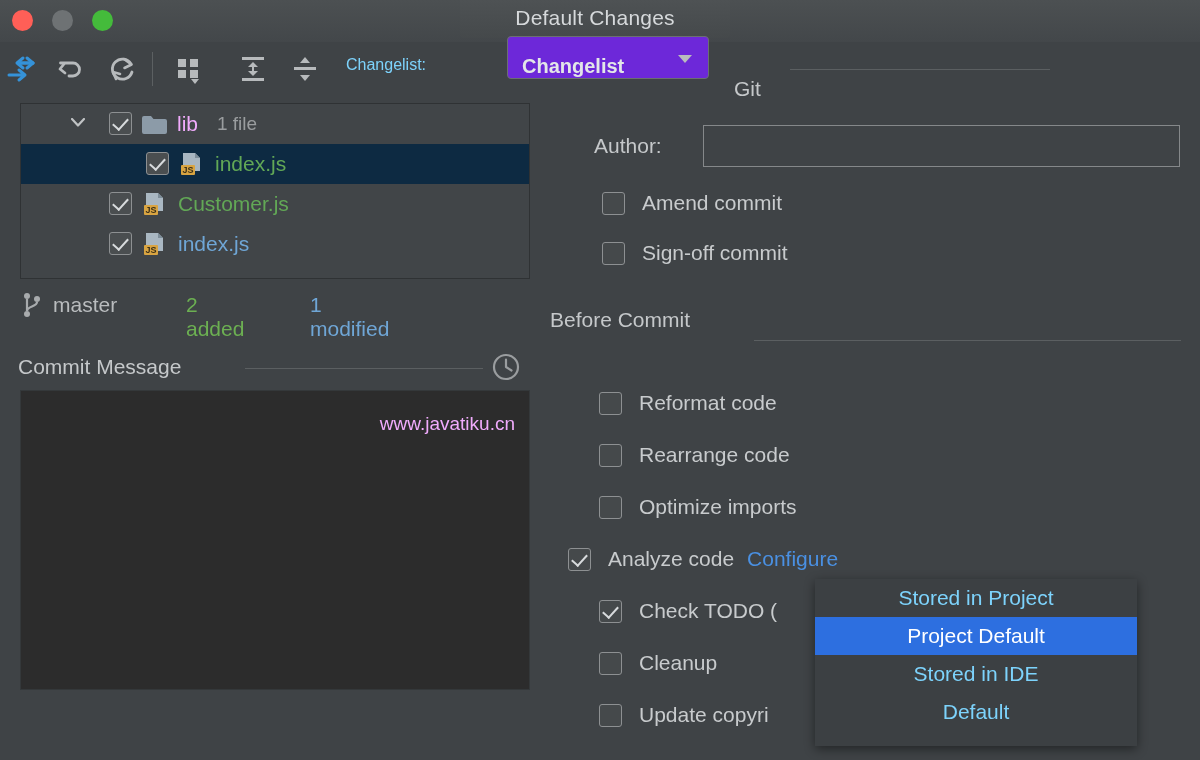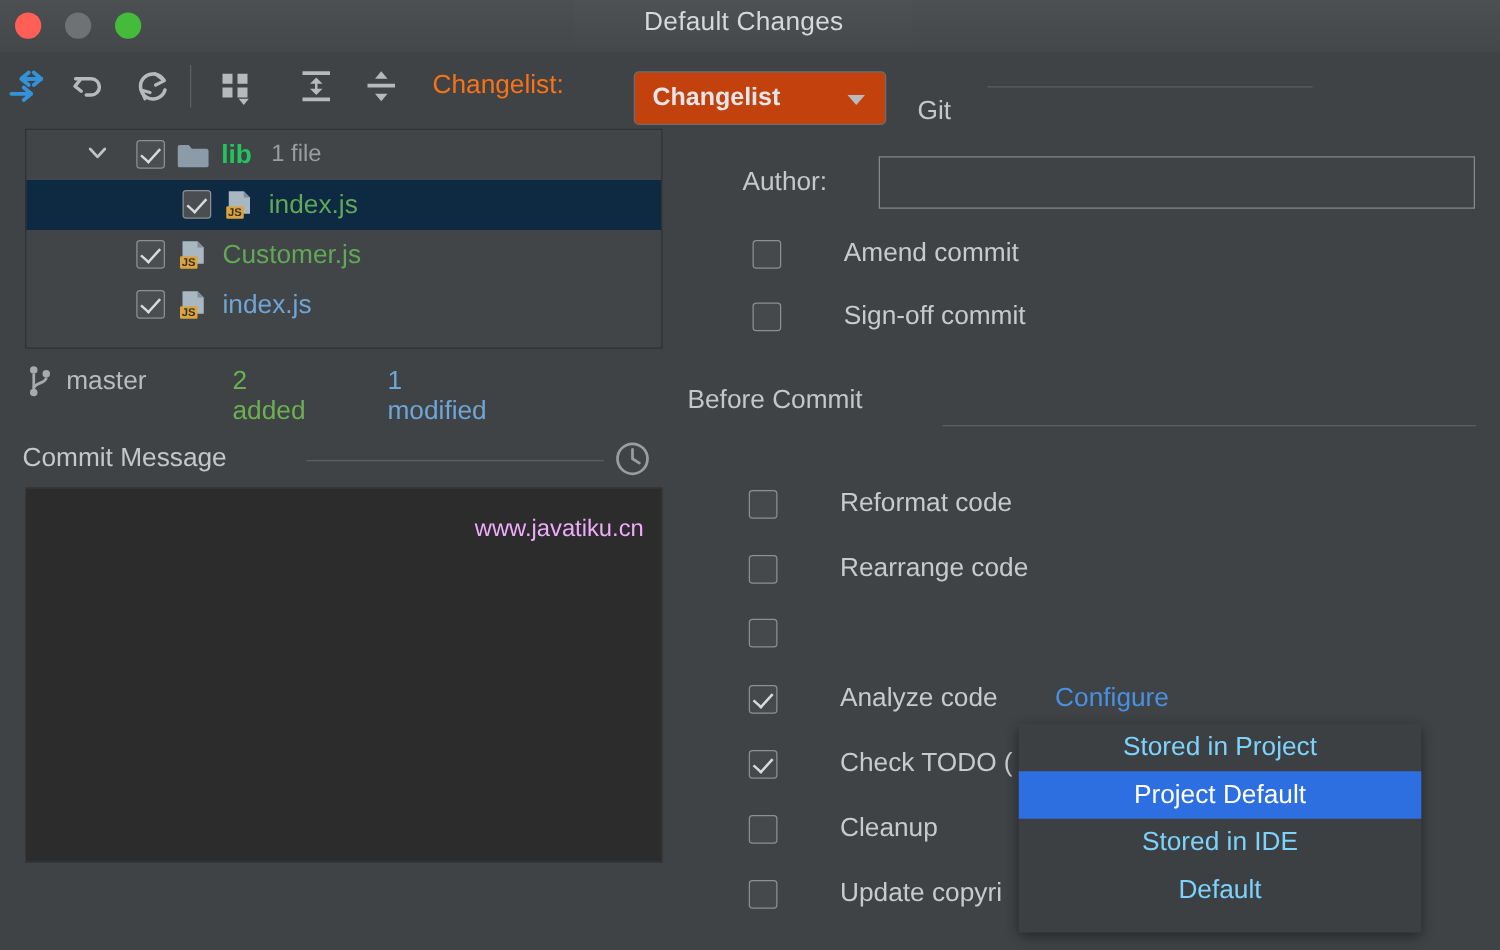--- a/index.html
+++ b/index.html
@@ -73,31 +73,31 @@
   #tb-divider {
     position: absolute;
     left: 152px; top: 52px;
     width: 1px; height: 34px;
     background: #5c6062;
   }
 
   #changelist-label {
     position: absolute;
     left: 346px; top: 56px;
-    font-size: 21px;
-    color: #f97316;
+    font-size: 16px;
+    color: #7dd3fc;
   }
   #changelist-combo {
     position: absolute;
-    left: 507px; top: 57px;
+    left: 507px; top: 36px;
     width: 202px; height: 43px;
     border: 1px solid #6b6f71;
     border-radius: 4px;
-    background: #c2410c;
-    display: flex; align-items: center;
+    background: #6d28d9;
+    display: flex; align-items: flex-end;
   }
   #changelist-value {
     margin-left: 14px;
     font-size: 20px;
     font-weight: bold;
     color: #e3e6e8;
   }
   #changelist-arrow {
     position: absolute;
     right: 16px; top: 18px;
@@ -172,21 +172,21 @@
     width: 25px; height: 25px;
   }
   #ji-index1   { left: 158px; top: 8px; }
   #ji-customer { left: 121px; top: 8px; }
   #ji-index2   { left: 121px; top: 8px; }
 
   .tree-label {
     position: absolute;
     font-size: 21px;
   }
-  #lbl-lib      { left: 156px; top: 8px; color: #22c55e; font-weight: bold; }
+  #lbl-lib      { left: 156px; top: 8px; color: #f0abfc; font-weight: normal; }
   #lbl-libcount { left: 196px; top: 9px; font-size: 19px; color: #9a9d9f; }
   #lbl-index1   { left: 194px; top: 8px; color: #62a856; }
   #lbl-customer { left: 157px; top: 8px; color: #62a856; }
   #lbl-index2   { left: 157px; top: 8px; color: #6fa6d6; }
 
   
   #branch-row { position: absolute; left: 20px; top: 290px; height: 32px; }
   #branch-icon { position: absolute; left: 2px; top: 2px; width: 20px; height: 26px; }
   #branch-name { position: absolute; left: 33px; top: 3px; font-size: 21px; color: #b9bcbe; }
   #stat-added    { position: absolute; left: 166px; top: 3px; font-size: 21px; color: #6cb052; }
@@ -213,21 +213,21 @@
   
   #author-label { position: absolute; left: 594px; top: 134px; font-size: 21px; color: #c5c8ca; }
   #author-input {
     position: absolute;
     left: 703px; top: 125px;
     width: 477px; height: 42px;
     background: #3f4346;
     border: 1px solid #85888a;
   }
 
-  .opt-row { position: absolute; display: flex; align-items: center; gap: 33px; }
+  .opt-row { position: absolute; display: flex; align-items: center; }
   .opt-cb {
     position: relative;
     width: 23px; height: 23px;
     border: 1px solid #8d9092;
     border-radius: 3px;
     background: #45494b;
     flex: none;
   }
   .opt-cb.checked::after {
     content: "";
@@ -253,21 +253,21 @@
 
   #opt-amend   { left: 602px; top: 191px; }
   #opt-signoff { left: 602px; top: 241px; }
 
   #before-title { position: absolute; left: 550px; top: 308px; font-size: 21px; color: #c5c8ca; }
   #before-rule  { position: absolute; left: 754px; top: 340px; width: 427px; height: 1px; background: #5b5f61; }
 
   #opt-reformat  { left: 599px; top: 391px; justify-content: flex-end; }
   #opt-rearrange { left: 599px; top: 443px; }
   #opt-optimize  { left: 599px; top: 495px; }
-  #opt-analyze   { left: 599px; top: 547px; }
+  #opt-analyze   { left: 568px; top: 547px; }
   #opt-todo      { left: 599px; top: 599px; }
   #opt-cleanup   { left: 599px; top: 651px; }
   #opt-copyright { left: 599px; top: 703px; }
 
   
   #dropdown {
     position: absolute;
     left: 815px; top: 579px;
     width: 322px; height: 167px;
     background: #3c4043;
@@ -453,20 +453,21 @@
   <span class="opt-label">Reformat code</span>
 </div>
 
 <div class="opt-row" id="opt-rearrange">
   <span class="opt-cb"></span>
   <span class="opt-label">Rearrange code</span>
 </div>
 
 <div class="opt-row" id="opt-optimize">
   <span class="opt-cb"></span>
+  <span class="opt-label">Optimize imports</span>
 </div>
 
 <div class="opt-row" id="opt-analyze">
   <span class="opt-cb checked"></span>
   <span class="opt-label">Analyze code</span>
   <span class="opt-link">Configure</span>
 </div>
 
 <div class="opt-row" id="opt-todo">
   <span class="opt-cb checked"></span>

